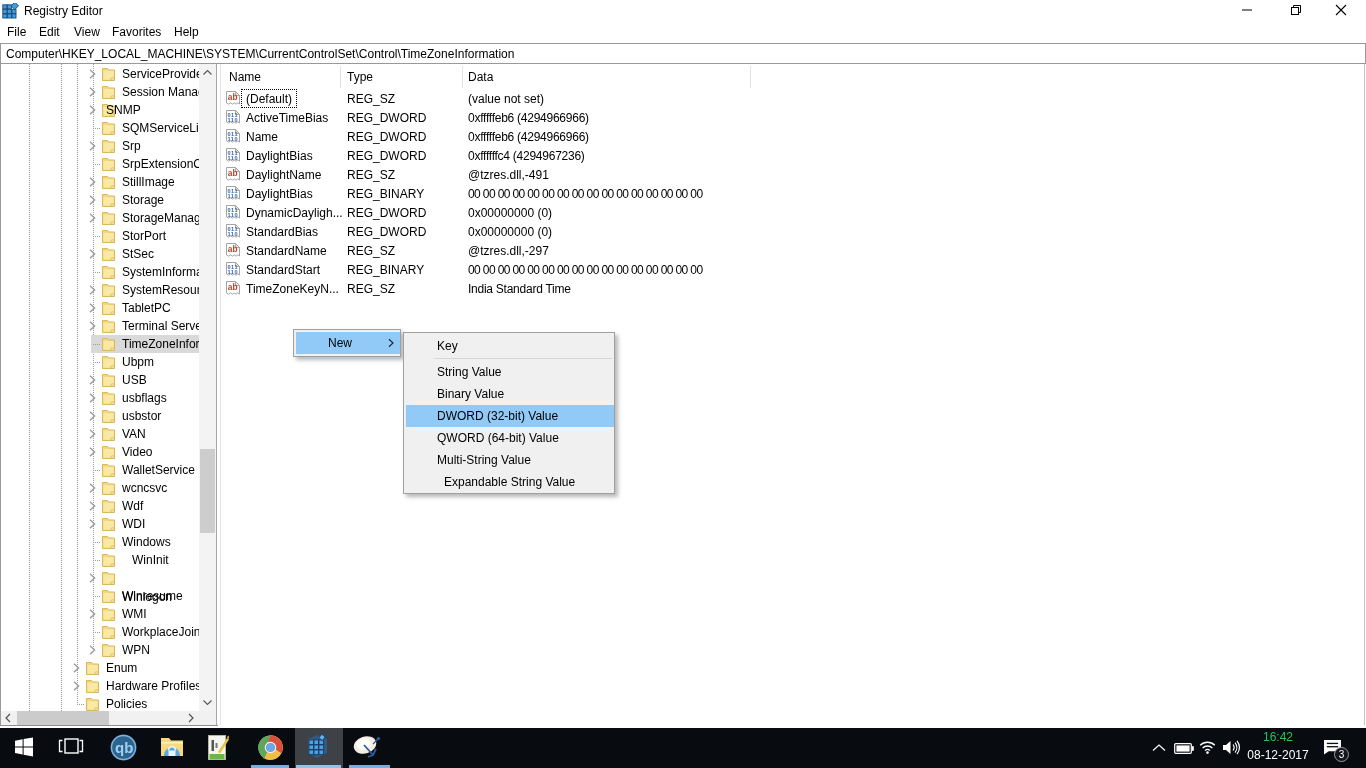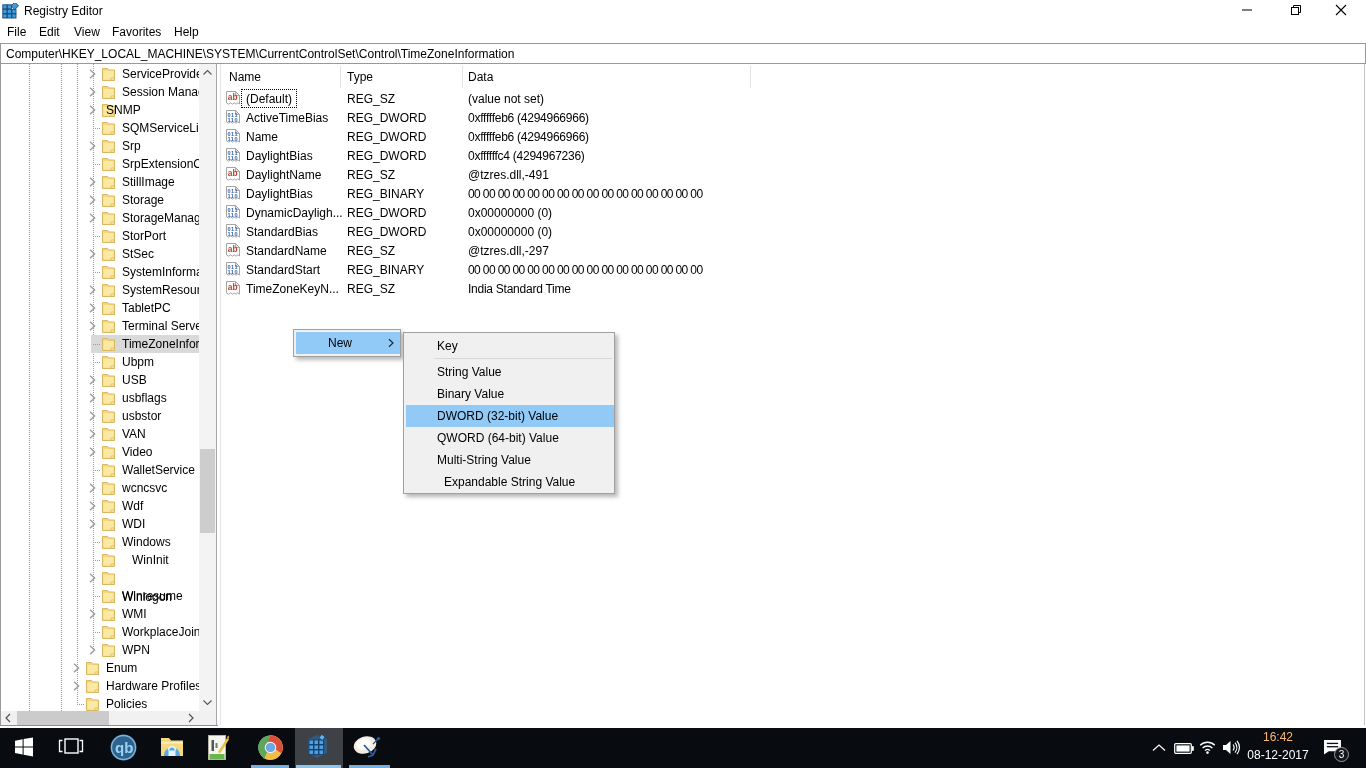--- a/index.html
+++ b/index.html
@@ -574,20 +574,20 @@
       <path d="M3.6 8 A 7 7 0 0 1 13.4 8" fill="none" stroke="#fff" stroke-width="1.3"></path>
       <path d="M6 10.6 A 3.6 3.6 0 0 1 11 10.6" fill="none" stroke="#fff" stroke-width="1.3"></path>
       <circle cx="8.5" cy="12.6" r="1.3" fill="#fff"></circle>
     </svg>
 <svg class="abs" style="left:1222px;top:12px" width="18" height="15" viewBox="0 0 18 15">
       <path d="M1 5 H4 L8.5 1 V14 L4 10 H1 Z" fill="#fff"></path>
       <path d="M11 4.5 A 5 5 0 0 1 11 10.5" fill="none" stroke="#fff" stroke-width="1.2"></path>
       <path d="M13 2.5 A 8 8 0 0 1 13 12.5" fill="none" stroke="#fff" stroke-width="1.2"></path>
       <path d="M15 0.8 A 10.5 10.5 0 0 1 15 14.2" fill="none" stroke="#fff" stroke-width="1.2"></path>
     </svg>
-<div class="abs" style="left:1247px;top:2px;width:62px;text-align:center;font-size:12px;color:#fdba74">16:42</div>
+<div class="abs" style="left:1247px;top:2px;width:62px;text-align:center;font-size:12px;color:#22c55e">16:42</div>
 <div class="abs" style="left:1247px;top:20px;width:62px;text-align:center;font-size:12px;color:#fff">08-12-2017</div>
 <svg class="abs" style="left:1323px;top:11px" width="19" height="16" viewBox="0 0 20 17">
       <path d="M1 1 H19 V13 H6 L1 16.5 Z" fill="#fff"></path>
       <rect x="4" y="4" width="12" height="1.4" fill="#0b0e13"></rect>
       <rect x="4" y="7.5" width="12" height="1.4" fill="#0b0e13"></rect>
     </svg>
 <div class="abs" style="left:1334px;top:19px;width:15px;height:15px;border-radius:50%;background:#14171c;border:1.2px solid #9a9da2;color:#fff;font-size:10px;text-align:center;line-height:13px">3</div>
 </div>
 </body></html>

